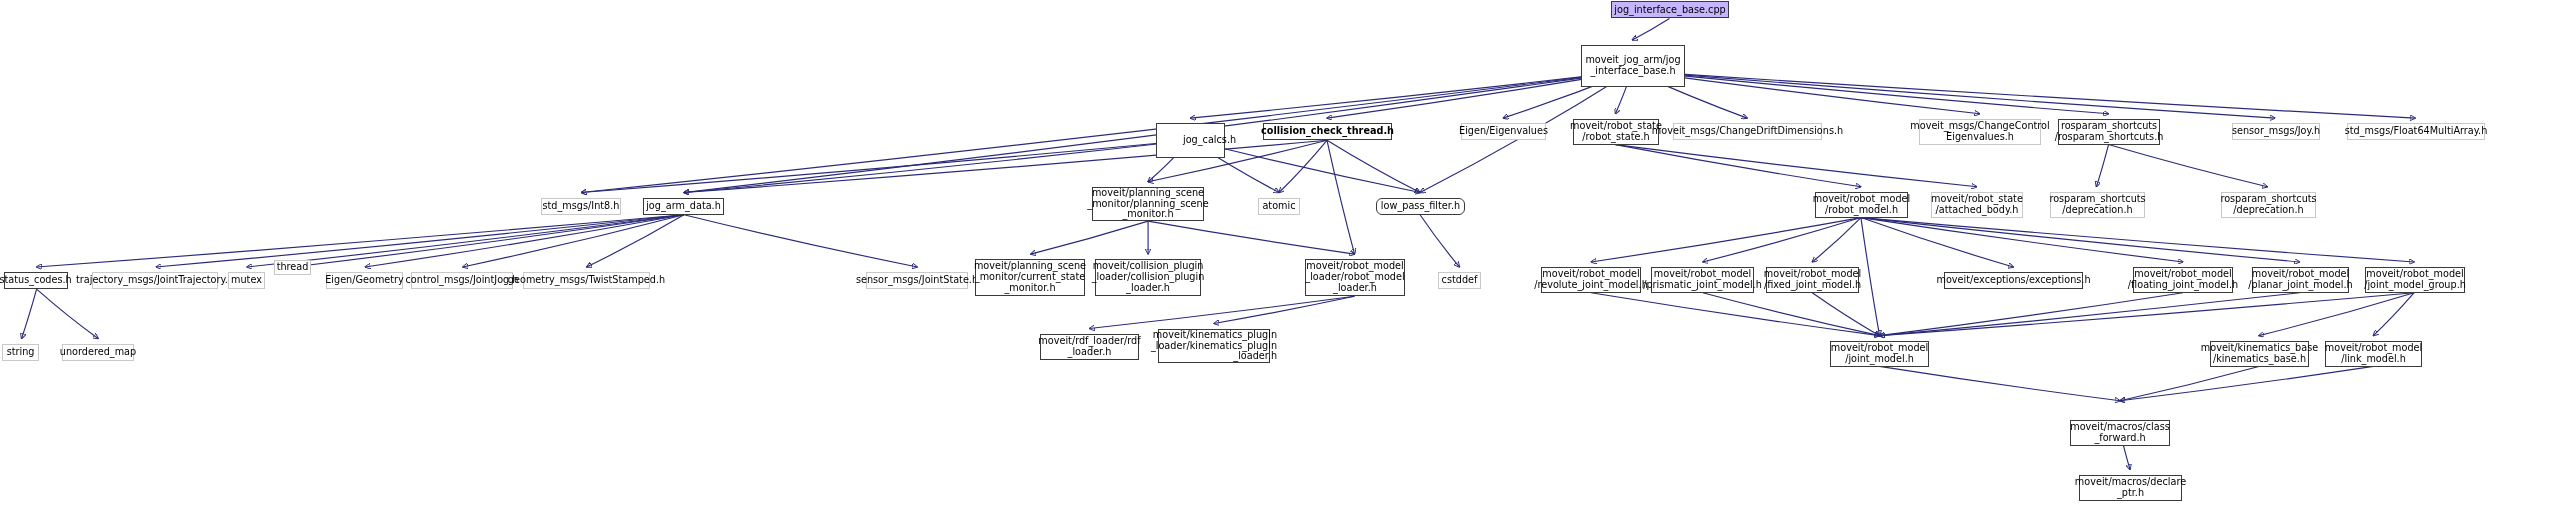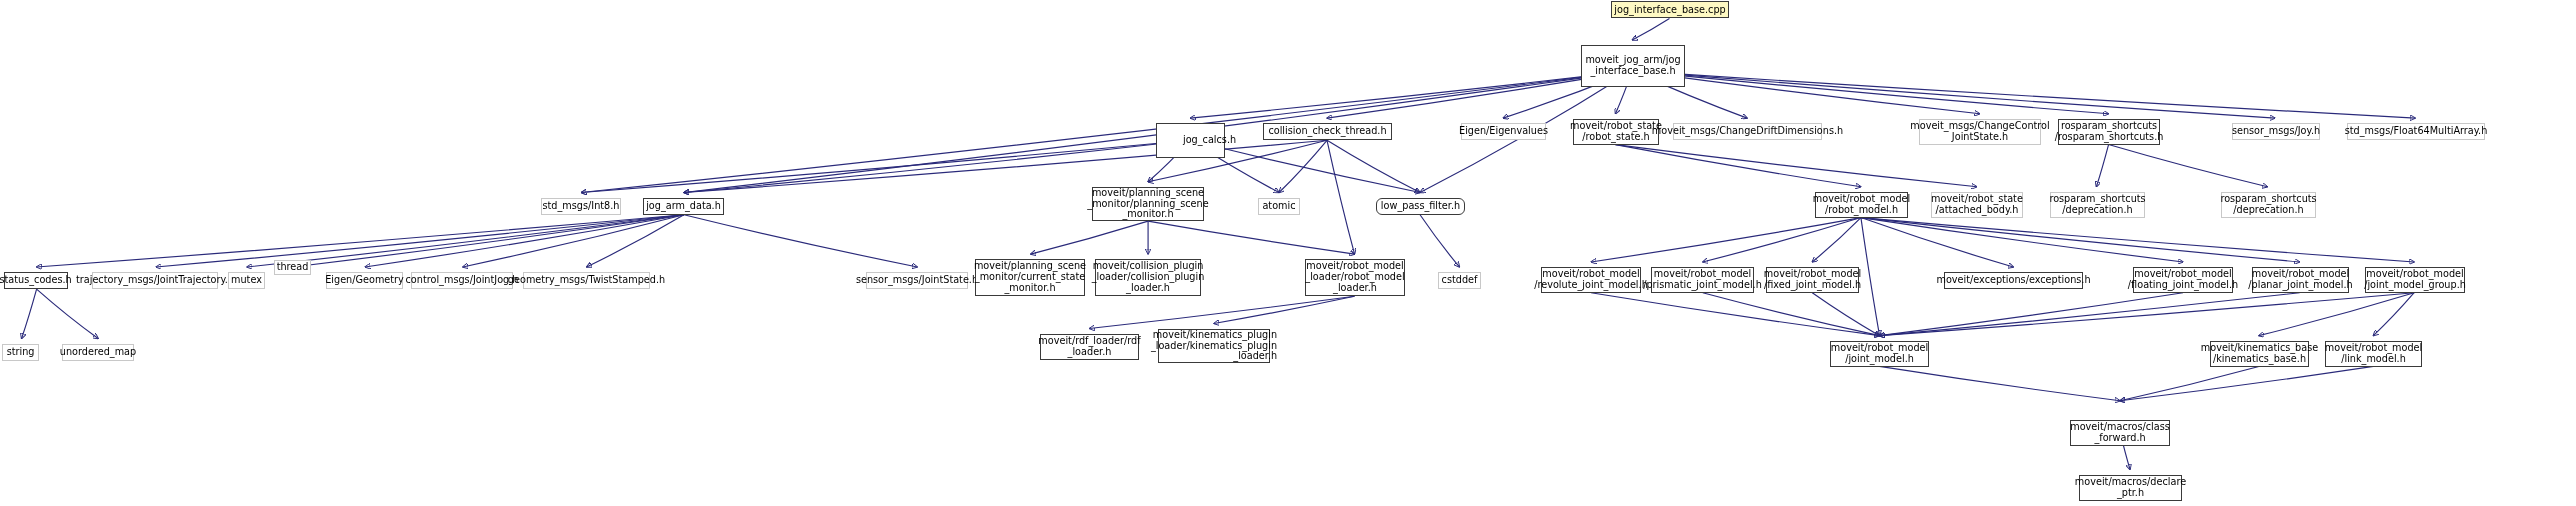--- a/index.html
+++ b/index.html
@@ -4,21 +4,21 @@
 <style>
   html,body{margin:0;padding:0;background:#ffffff;}
   #canvas{position:relative;width:2576px;height:506px;background:#ffffff;
           font-family:"DejaVu Sans","Liberation Sans",sans-serif;overflow:hidden;}
   .node{position:absolute;box-sizing:border-box;display:flex;align-items:center;
         justify-content:center;text-align:center;background:#ffffff;
         font-size:9.7px;line-height:10.7px;color:#000000;white-space:pre-line;
         padding:0.7px 2.9px;}
   .node.plain{border:0.7px solid #c8c8c8;}
   .node.strong{border:1.1px solid #3a3a3a;}
-  .node.root{border:1.1px solid #3a3a3a;background:#fef9c3;}
+  .node.root{border:1.1px solid #3a3a3a;background:#c4b5fd;}
   svg.edges{position:absolute;left:0;top:0;width:2576px;height:506px;
             pointer-events:none;overflow:visible;}
   svg.edges path{fill:none;stroke:#2a2a7a;stroke-width:1.6px;}
   .arrowhead{fill:#242470;}
 </style>
 </head>
 <body>
 
 <div id="canvas">
   <svg class="edges" viewBox="0 0 3597 707" width="2576" height="506">
@@ -91,27 +91,27 @@
         <path d="M 3155 512 Q 3058 538.4 2961 560" marker-end="url(#arrow)"></path>
         <path d="M 3315 512 Q 3138 538.4 2961 560" marker-end="url(#arrow)"></path>
         <path d="M 2961 603 Q 2968 632.15 2975 656" marker-end="url(#arrow)"></path>
       </g>
   </svg>
   <div id="node-layer">
       <div class="node root" style="left: 1611px; top: 1.4px; width: 118px; height: 17px;">jog_interface_base.cpp</div>
       <div class="node strong" style="left: 1581px; top: 45px; width: 104px; height: 42px;">moveit_jog_arm/jog
 _interface_base.h</div>
       <div class="node strong" style="left: 1156px; top: 123px; width: 69px; height: 35px; padding-left: 41px;">jog_calcs.h</div>
-      <div class="node strong" style="left: 1263px; top: 123px; width: 129px; height: 17px;">collision_check_thread.h</div>
+      <div class="node strong" style="left: 1263px; top: 123px; width: 129px; height: 17px; font-weight: bold;">collision_check_thread.h</div>
       <div class="node plain" style="left: 1461px; top: 123px; width: 85px; height: 17px;">Eigen/Eigenvalues</div>
       <div class="node strong" style="left: 1573px; top: 119px; width: 86px; height: 26px;">moveit/robot_state
 /robot_state.h</div>
       <div class="node plain" style="left: 1673px; top: 123px; width: 149px; height: 17px;">moveit_msgs/ChangeDriftDimensions.h</div>
       <div class="node plain" style="left: 1919px; top: 119px; width: 122px; height: 26px;">moveit_msgs/ChangeControl
-JointState.h</div>
+Eigenvalues.h</div>
       <div class="node strong" style="left: 2058px; top: 119px; width: 102px; height: 26px;">rosparam_shortcuts
 /rosparam_shortcuts.h</div>
       <div class="node plain" style="left: 2232px; top: 123px; width: 88px; height: 17px;">sensor_msgs/Joy.h</div>
       <div class="node plain" style="left: 2347px; top: 123px; width: 138px; height: 17px;">std_msgs/Float64MultiArray.h</div>
       <div class="node plain" style="left: 541px; top: 198px; width: 80px; height: 17px;">std_msgs/Int8.h</div>
       <div class="node strong" style="left: 643px; top: 198px; width: 81px; height: 17px;">jog_arm_data.h</div>
       <div class="node strong" style="left: 1092px; top: 187px; width: 112px; height: 34px;">moveit/planning_scene
 _monitor/planning_scene
 _monitor.h</div>
       <div class="node plain" style="left: 1258px; top: 198px; width: 42px; height: 17px;">atomic</div>

